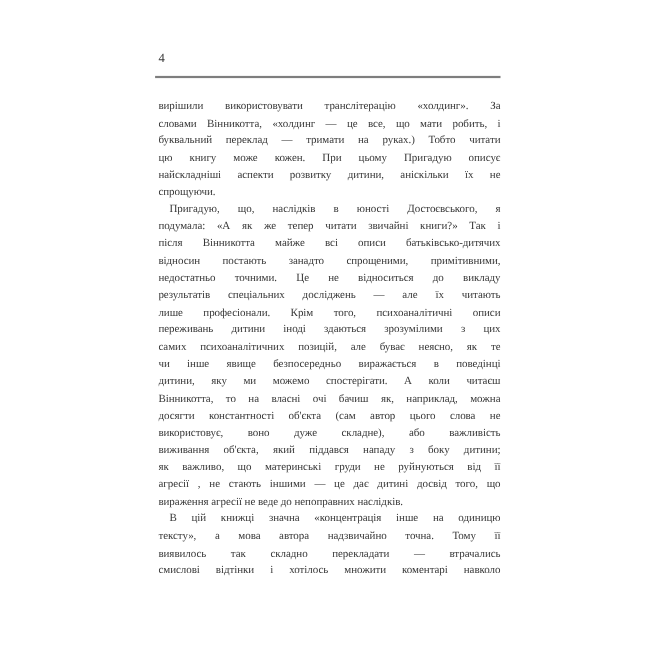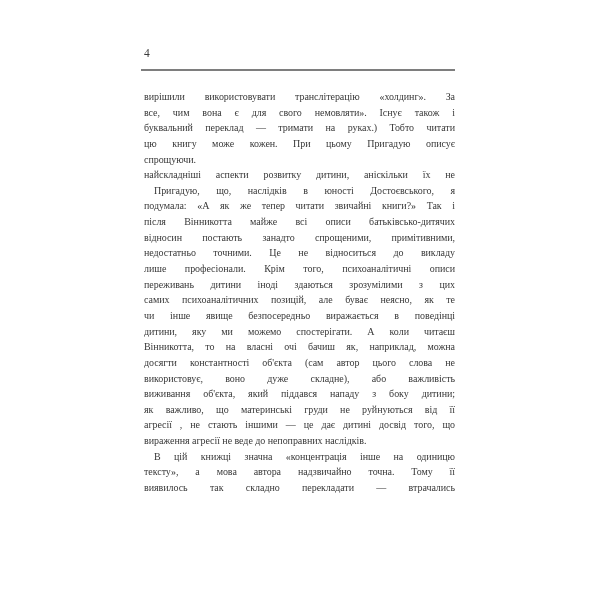--- a/index.html
+++ b/index.html
@@ -57,47 +57,49 @@
 
 <div class="page">
 
   <div class="pagenum">4</div>
   <div class="rule"></div>
 
   <div class="textblock">
 
     <div class="para">
       <div class="line">вирішили використовувати транслітерацію «холдинг». За</div>
-      <div class="line">все, чим вона є для свого немовляти». Існує також і</div>
+      <div class="line">словами Вінникотта, «холдинг — це все, що мати робить, і</div>
       <div class="line">буквальний переклад — тримати на руках.) Тобто читати</div>
       <div class="line">цю книгу може кожен. При цьому Пригадую описує</div>
+      <div class="line">найскладніші аспекти розвитку дитини, аніскільки їх не</div>
       <div class="line last">спрощуючи.</div>
-      <div class="line">найскладніші аспекти розвитку дитини, аніскільки їх не</div>
     </div>
 
     <div class="para">
       <div class="line indent">Пригадую, що, наслідків в юності Достоєвського, я</div>
       <div class="line">подумала: «А як же тепер читати звичайні книги?» Так і</div>
       <div class="line">після Вінникотта майже всі описи батьківсько-дитячих</div>
       <div class="line">відносин постають занадто спрощеними, примітивними,</div>
       <div class="line">недостатньо точними. Це не відноситься до викладу</div>
+      <div class="line">результатів спеціальних досліджень — але їх читають</div>
       <div class="line">лише професіонали. Крім того, психоаналітичні описи</div>
       <div class="line">переживань дитини іноді здаються зрозумілими з цих</div>
       <div class="line">самих психоаналітичних позицій, але буває неясно, як те</div>
       <div class="line">чи інше явище безпосередньо виражається в поведінці</div>
       <div class="line">дитини, яку ми можемо спостерігати. А коли читаєш</div>
       <div class="line">Вінникотта, то на власні очі бачиш як, наприклад, можна</div>
       <div class="line">досягти константності об'єкта (сам автор цього слова не</div>
       <div class="line">використовує, воно дуже складне), або важливість</div>
       <div class="line">виживання об'єкта, який піддався нападу з боку дитини;</div>
       <div class="line">як важливо, що материнські груди не руйнуються від її</div>
       <div class="line">агресії , не стають іншими — це дає дитині досвід того, що</div>
       <div class="line last">вираження агресії не веде до непоправних наслідків.</div>
     </div>
 
     <div class="para">
       <div class="line indent">В цій книжці значна «концентрація інше на одиницю</div>
       <div class="line">тексту», а мова автора надзвичайно точна. Тому її</div>
       <div class="line">виявилось так складно перекладати — втрачались</div>
+      <div class="line">смислові відтінки і хотілось множити коментарі навколо</div>
     </div>
 
   </div>
 </div>
 
 </body></html>

